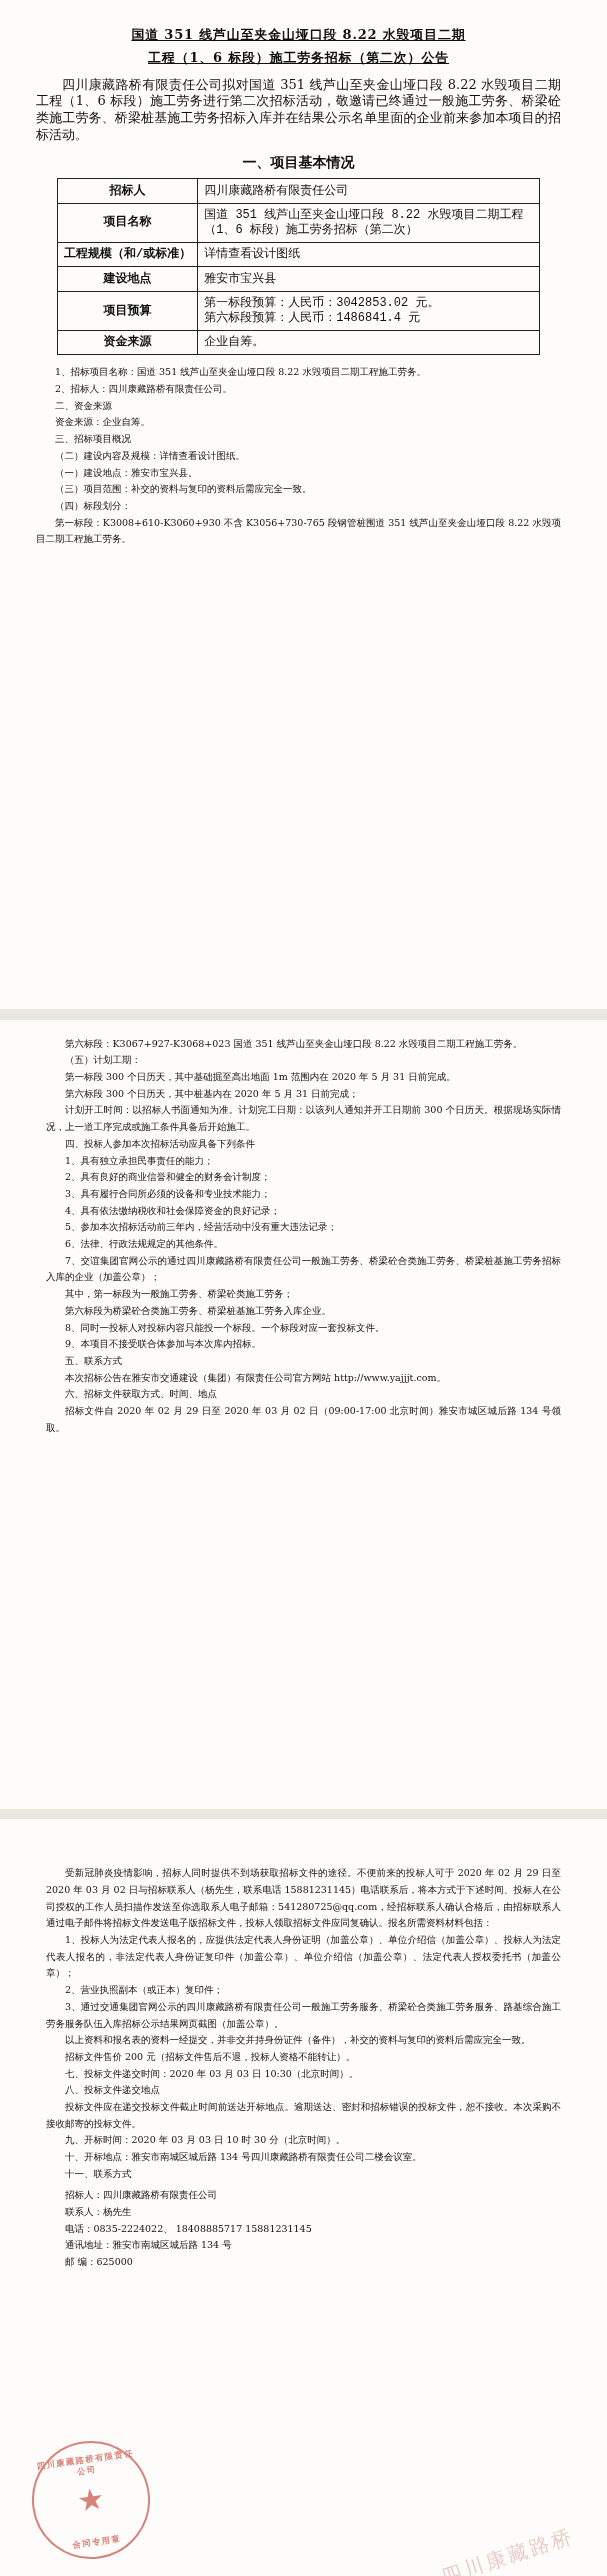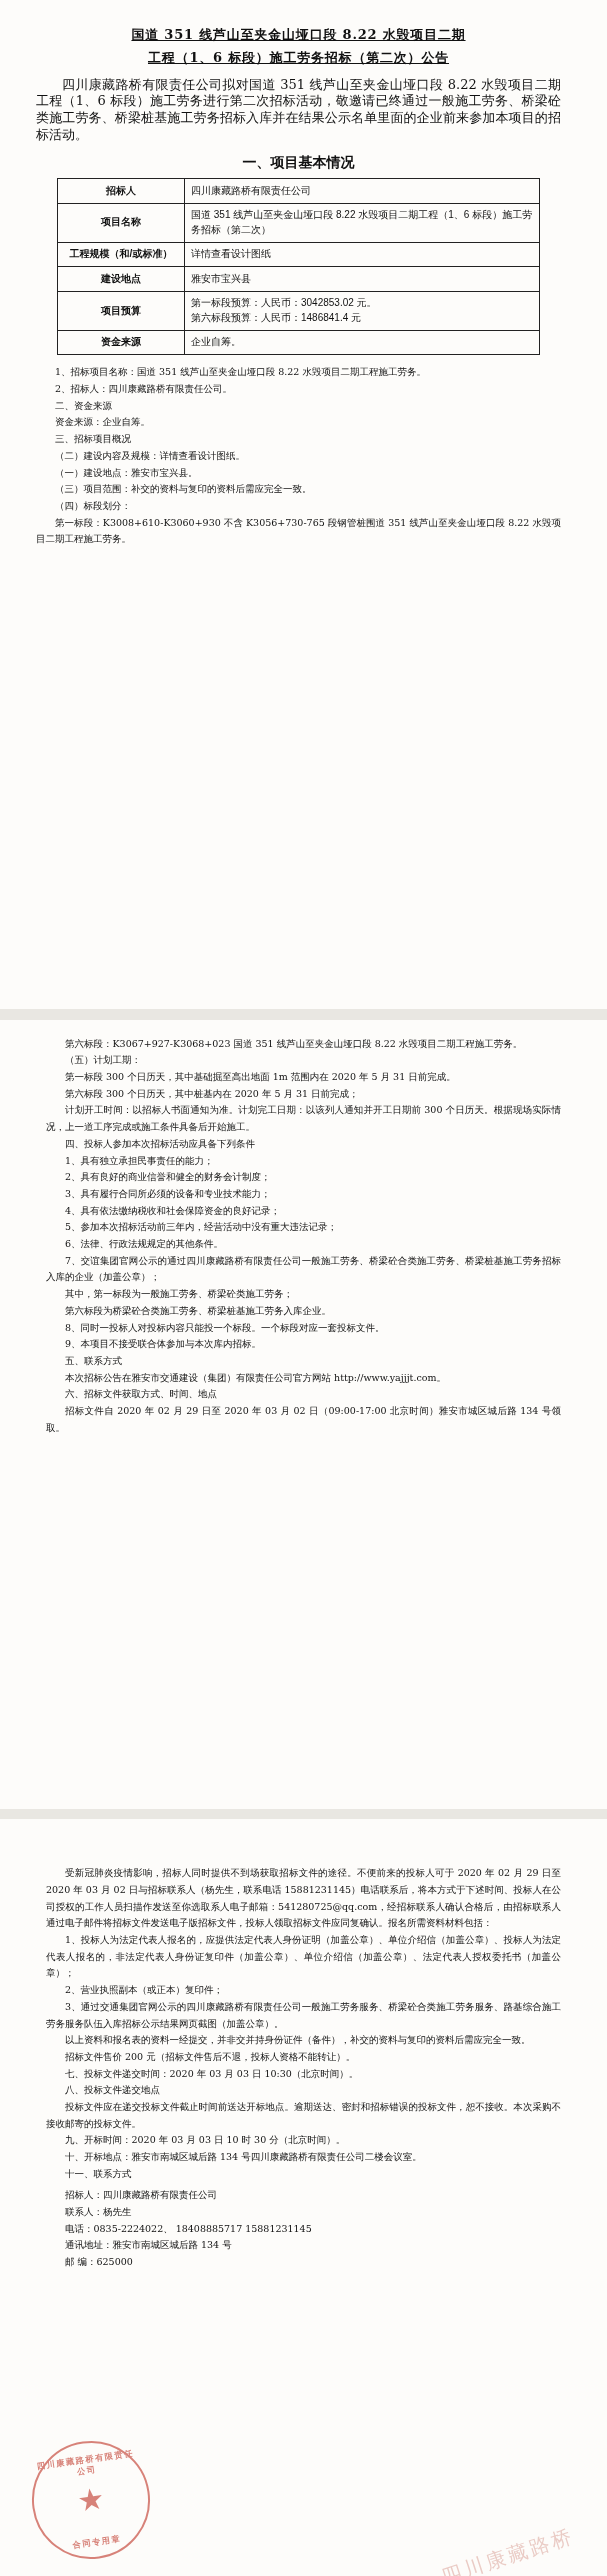--- a/index.html
+++ b/index.html
@@ -45,22 +45,22 @@
     font-size:14px;
     font-weight:bold;
     margin:10.6px 0 6px 0;
     font-family:"DejaVu Serif","Liberation Serif",serif;
   }
 
   table.info{
     border-collapse:collapse;
     width:92%;
     margin:0 auto;
-    font-size:10px;
-    font-family:Liberation Sans, sans-serif;
+    font-size:12px;
+    font-family:Liberation Mono, monospace;
   }
   table.info td{
     border:0.8px solid #222;
     padding:4.6px 6px;
     line-height:14.4px;
     vertical-align:middle;
   }
   table.info td.k{
     width:114px;
     text-align:center;

